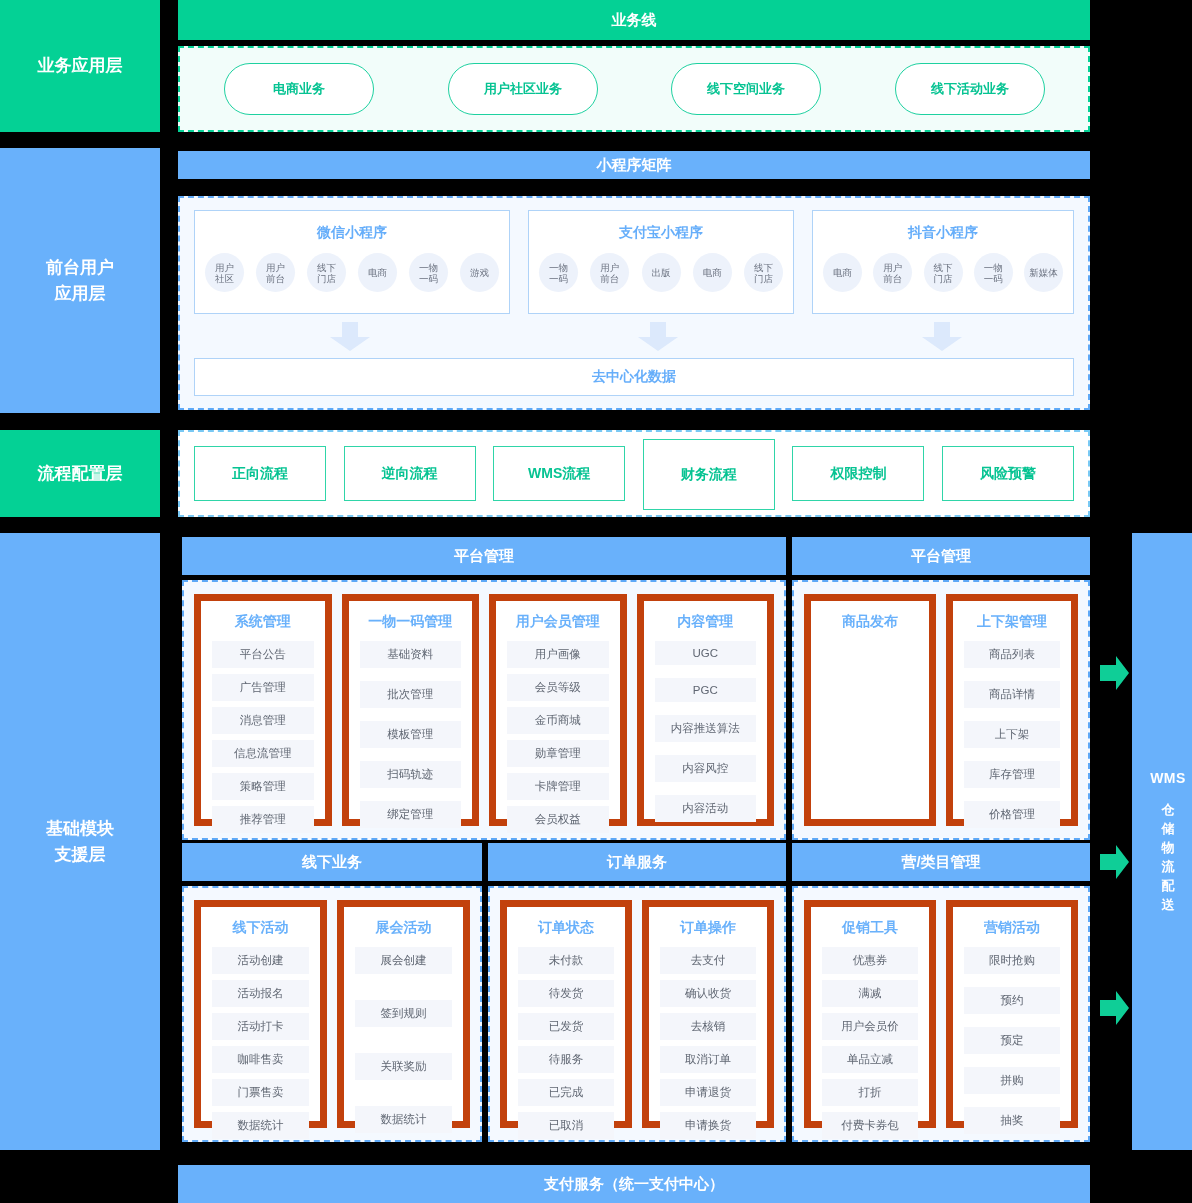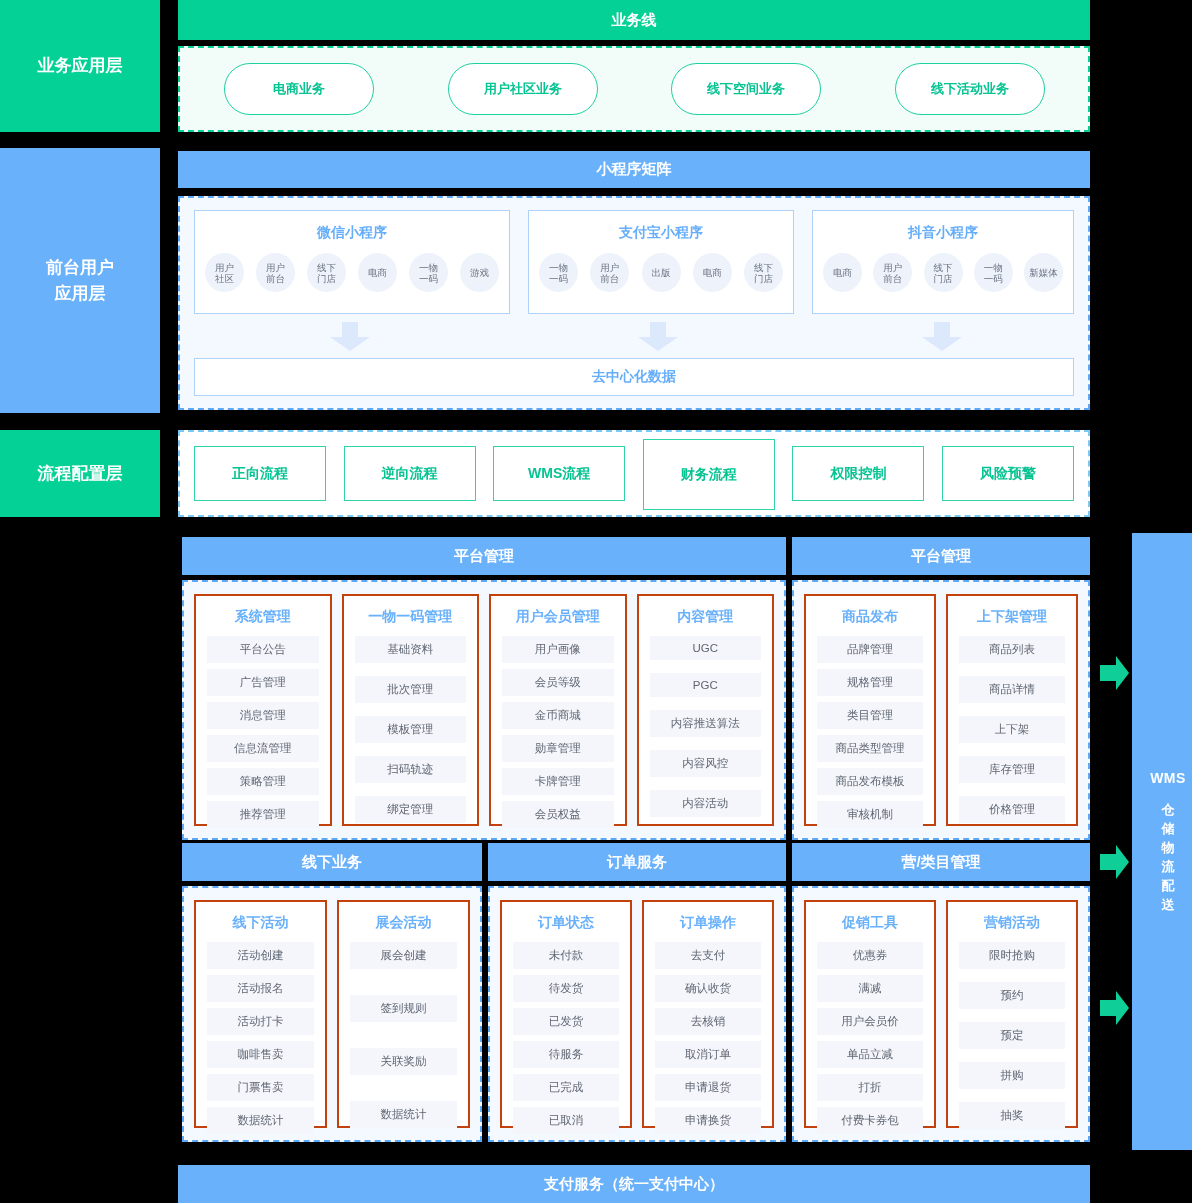--- a/index.html
+++ b/index.html
@@ -36,21 +36,21 @@
   .decentral{position:absolute;box-sizing:border-box;border:1px solid #AFD3F8;background:#fff;
              display:flex;align-items:center;justify-content:center;color:#66AEFA;
              font-size:14px;font-weight:bold;}
 
   
   .flow-box{position:absolute;box-sizing:border-box;border:1px solid #2FD5A8;background:#fff;
             display:flex;align-items:center;justify-content:center;
             color:#06C392;font-size:14px;font-weight:bold;}
 
   
-  .mod-col{position:absolute;box-sizing:border-box;border:2px solid #c2410c;background:#fff;}
+  .mod-col{position:absolute;box-sizing:border-box;border:7px solid #c2410c;background:#fff;}
   .mod-title{text-align:center;color:#69B1FB;font-size:14px;font-weight:bold;padding-top:12px;}
   .mod-items{padding:10px 11px 0 11px;display:flex;flex-direction:column;}
   .mod-item{background:#F4F6FB;color:#5F6672;font-size:11.5px;text-align:center;
             padding:6px 0;}
 
   
   .wms-rail{position:absolute;background:#69B1FB;display:flex;flex-direction:column;
             align-items:center;justify-content:center;color:#fff;}
   .wms-top{font-size:14px;font-weight:bold;letter-spacing:.5px;}
   .wms-vert{margin-top:14px;font-size:13px;font-weight:bold;line-height:19px;text-align:center;}
@@ -71,34 +71,38 @@
 
   <div class="lbl-cell lbl-blue" style="top:148px;width:160px;height:265px;flex-direction:column;">
     <span>前台用户</span>
     <span>应用层</span>
   </div>
 
   <div class="lbl-cell lbl-green" style="top:430px;width:160px;height:87px;">
     <span>流程配置层</span>
   </div>
 
+  <div class="lbl-cell lbl-blue" style="top:533px;width:160px;height:617px;flex-direction:column;">
+    <span>基础模块</span>
+    <span>支援层</span>
+  </div>
 
   <div class="hdr hdr-green" style="left:178px;top:0;width:912px;height:40px;">
     <span>业务线</span>
   </div>
   <div class="dashbox dash-green" style="left:178px;top:46px;width:912px;height:86px;">
   </div>
   <div id="biz-pills">
       <div class="biz-pill" style="left: 224px; top: 63px; width: 150px; height: 52px;">电商业务</div>
       <div class="biz-pill" style="left: 448px; top: 63px; width: 150px; height: 52px;">用户社区业务</div>
       <div class="biz-pill" style="left: 671px; top: 63px; width: 150px; height: 52px;">线下空间业务</div>
       <div class="biz-pill" style="left: 895px; top: 63px; width: 150px; height: 52px;">线下活动业务</div>
     </div>
 
-  <div class="hdr hdr-blue" style="left:178px;top:151px;width:912px;height:37px;">
+  <div class="hdr hdr-blue" style="left:178px;top:151px;width:912px;height:28px;">
     <span>小程序矩阵</span>
   </div>
   <div class="dashbox dash-blue" style="left:178px;top:196px;width:912px;height:214px;">
   </div>
   <div id="mp-cards">
       <div class="mp-card" style="left: 194px; top: 210px; width: 316px; height: 104px;">
         <div class="mp-title">微信小程序</div>
         <div class="mp-circles">
           <div class="mp-circle">用户<br>社区</div>
           <div class="mp-circle">用户<br>前台</div>
@@ -197,28 +201,20 @@
           <div class="mod-item">PGC</div>
           <div class="mod-item">内容推送算法</div>
           <div class="mod-item">内容风控</div>
           <div class="mod-item">内容活动</div>
         </div>
       </div>
       <div class="hdr hdr-blue" style="left: 792px; top: 537px; width: 298px; height: 38px;">平台管理</div>
       <div class="dashbox dash-blue" style="left: 792px; top: 580px; width: 298px; height: 260px;"></div>
       <div class="mod-col" style="left: 804px; top: 594px; width: 132px; height: 232px;">
         <div class="mod-title">商品发布</div>
-        <div class="mod-items" style="gap: 6px;">
-          <div class="mod-item">品牌管理</div>
-          <div class="mod-item">规格管理</div>
-          <div class="mod-item">类目管理</div>
-          <div class="mod-item">商品类型管理</div>
-          <div class="mod-item">商品发布模板</div>
-          <div class="mod-item">审核机制</div>
-        </div>
       </div>
       <div class="mod-col" style="left: 946px; top: 594px; width: 132px; height: 232px;">
         <div class="mod-title">上下架管理</div>
         <div class="mod-items" style="gap: 13px;">
           <div class="mod-item">商品列表</div>
           <div class="mod-item">商品详情</div>
           <div class="mod-item">上下架</div>
           <div class="mod-item">库存管理</div>
           <div class="mod-item">价格管理</div>
         </div>

